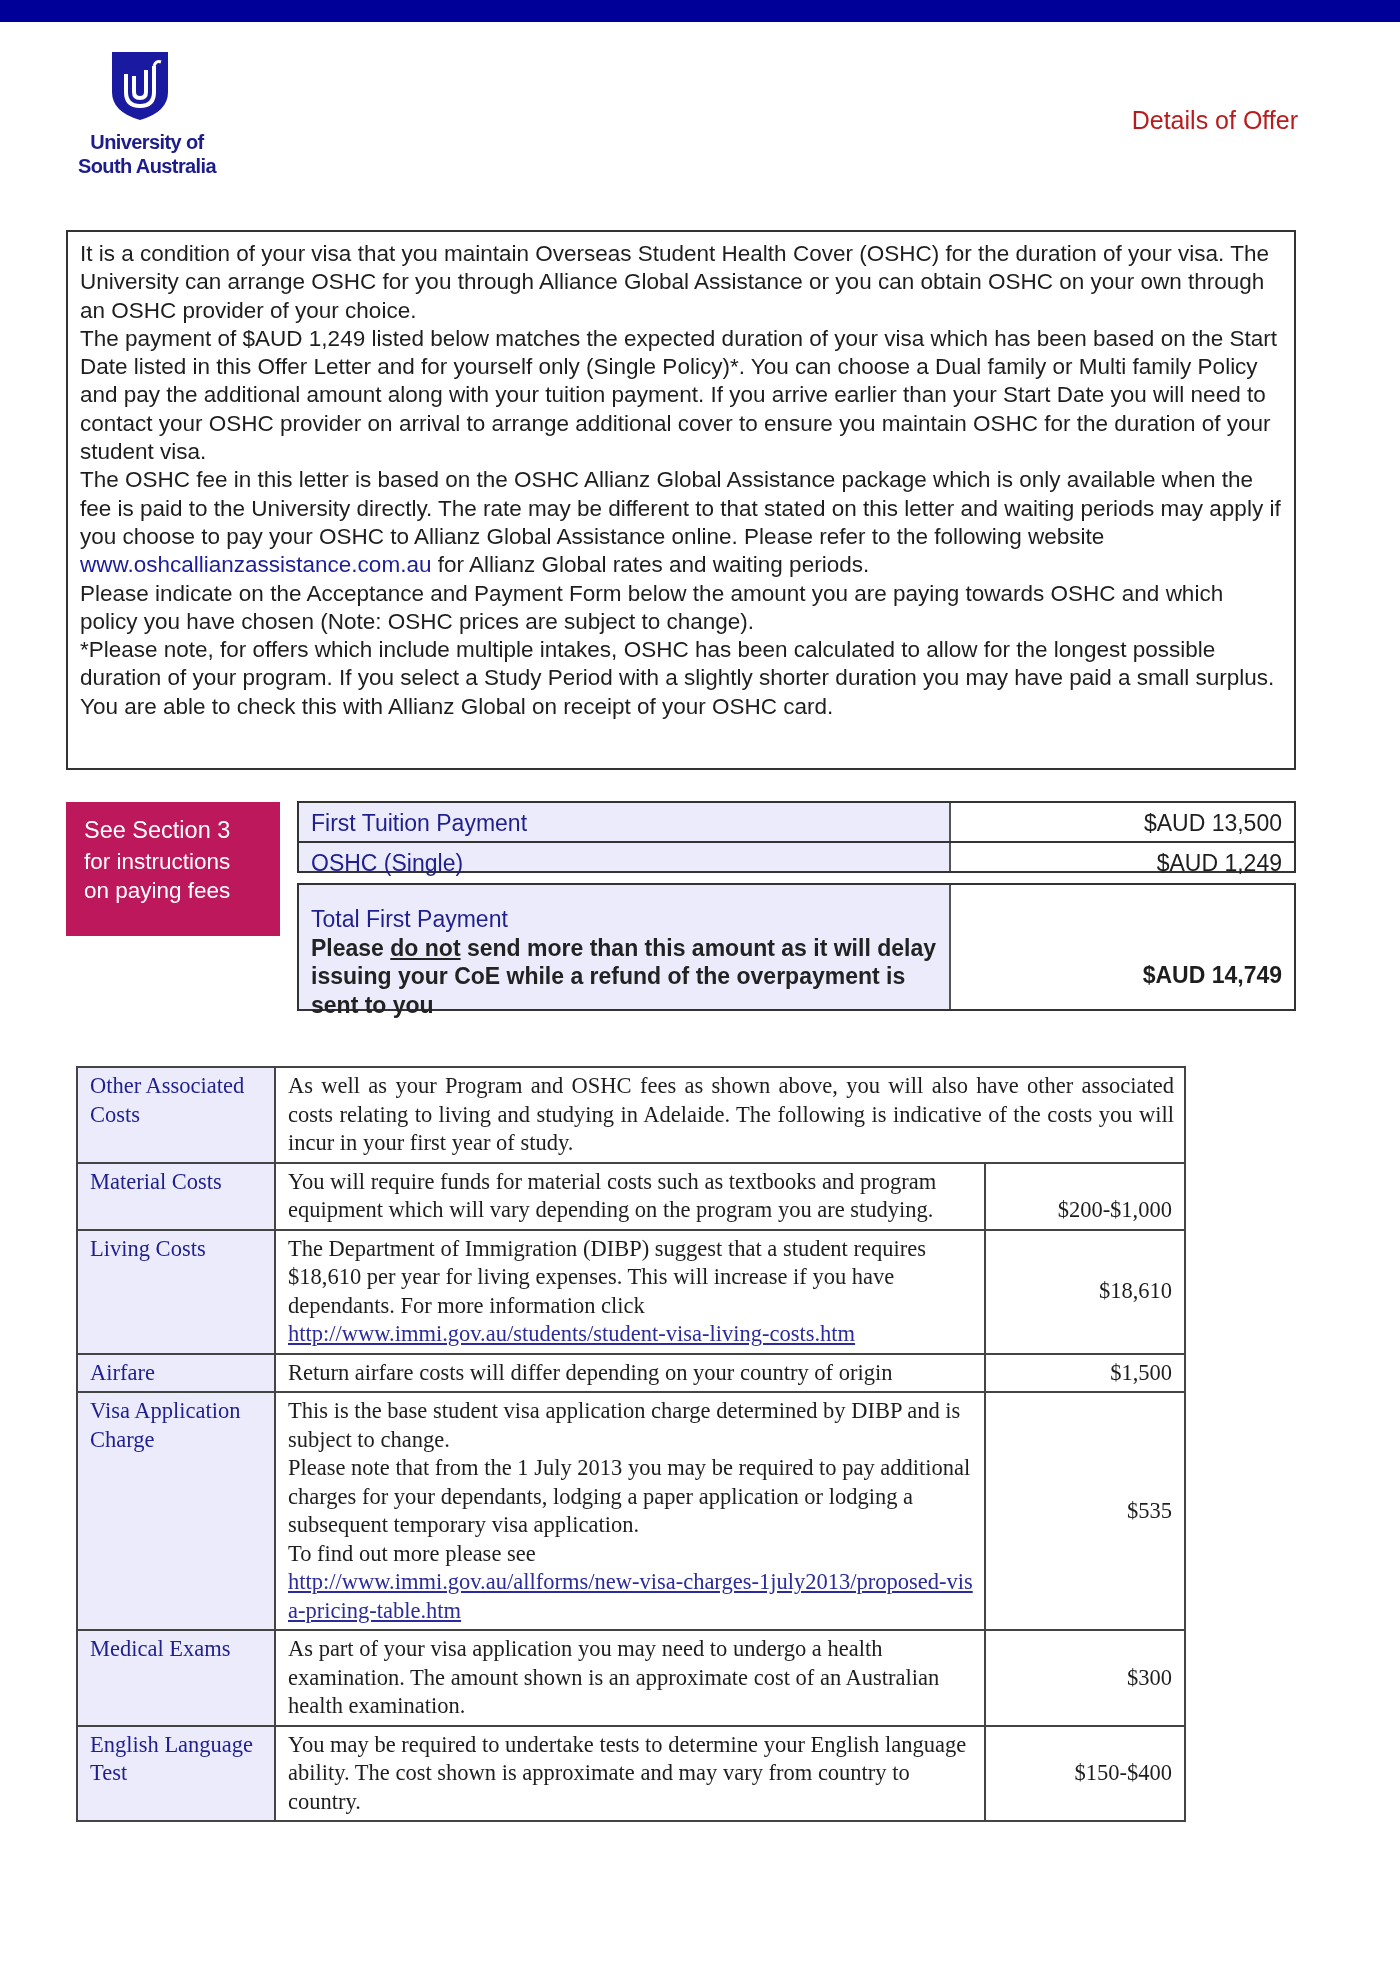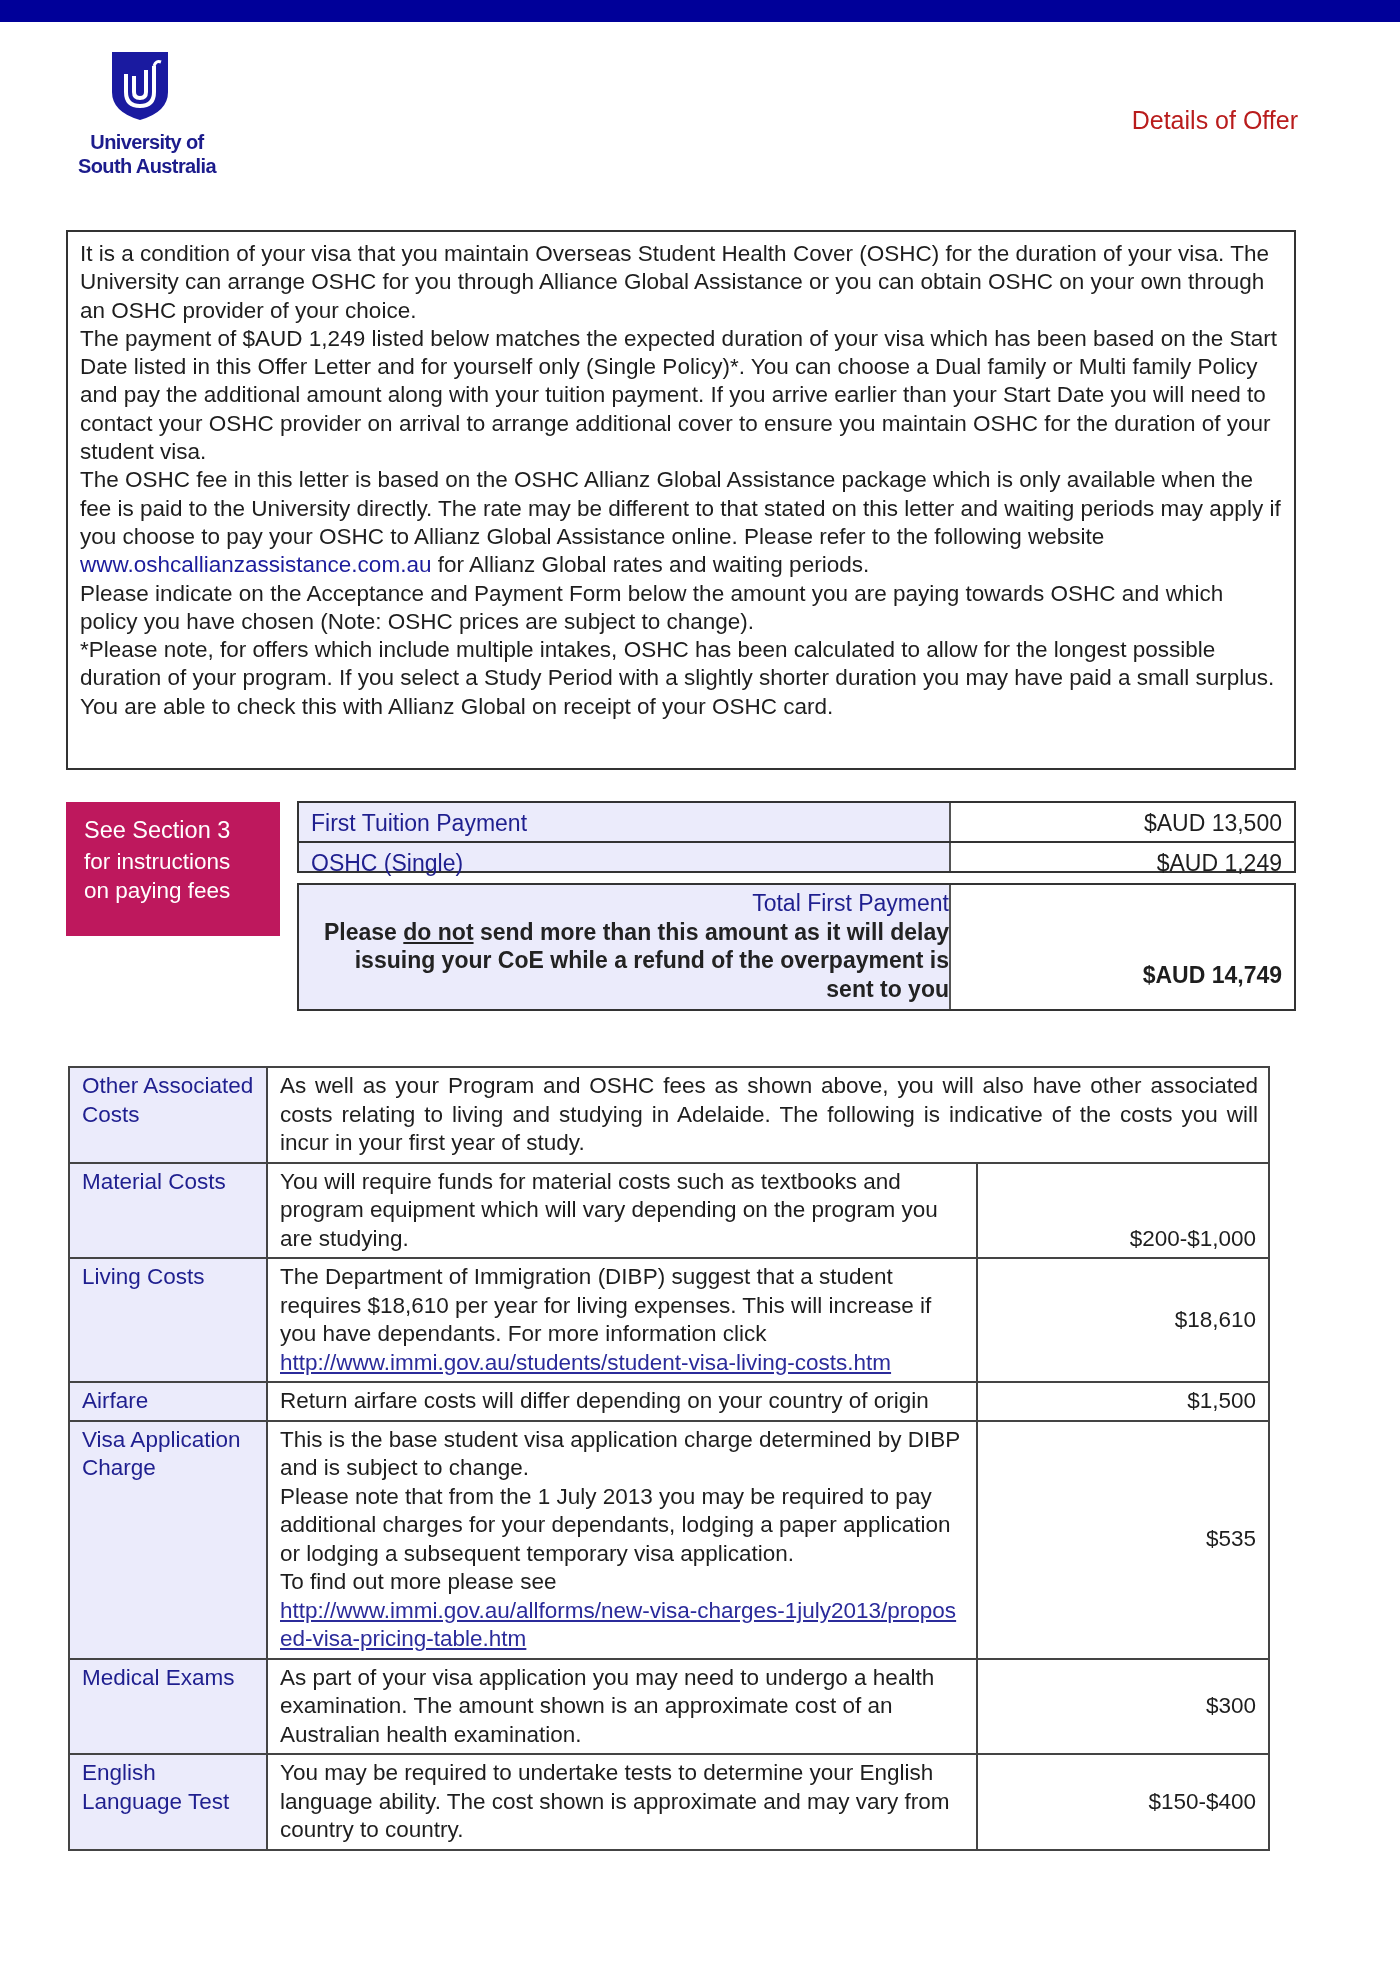--- a/index.html
+++ b/index.html
@@ -21,26 +21,26 @@
   .instr { position:absolute; left:66px; top:802px; width:214px; height:134px; background:#be185d; color:#fff; font-size:22.5px; line-height:29px; padding:14px 0 0 18px; box-sizing:border-box; }
   .instr .l1 { font-size:23.5px; margin-bottom:2px; }
 
   .paytable { position:absolute; left:297px; top:801px; width:999px; }
   .prow { display:flex; border:2px solid #333; box-sizing:border-box; }
   .prow .lbl { width:652px; background:#ebebfb; border-right:2px solid #555; color:#1f1f8f; font-size:23px; padding-left:12px; box-sizing:border-box; }
   .prow .amt { flex:1; text-align:right; font-size:23px; padding-right:12px; color:#1e1e1e; }
   .r1 { height:42px; } .r1 .lbl, .r1 .amt { line-height:40px; }
   .r2 { height:30px; border-top:none; } .r2 .lbl, .r2 .amt { line-height:40px; }
   .r3 { height:128px; margin-top:10px; }
-  .r3 .lbl { padding-top:4px; line-height:28.5px;text-align:right; }
+  .r3 .lbl { padding-top:20px; line-height:28.5px; }
   .r3 .note { color:#222; font-weight:bold; }
   .r3 .note u { text-decoration:underline; }
   .r3 .amt { display:flex; align-items:flex-end; justify-content:flex-end; padding-bottom:20px; font-weight:bold; }
 
-  .costs { position:absolute; left:68px; top:1066px; width:1202px; border-collapse:collapse; }
+  .costs { position:absolute; left:76px; top:1066px; width:1110px; border-collapse:collapse;font-family:Liberation Serif, serif; }
   .costs td { border:2px solid #444; vertical-align:top; font-size:22.5px; line-height:28.5px; padding:4px 10px 4px 12px; }
   .costs td.cat { width:174px; background:#ebebfb; color:#1f1f8f; }
   .costs td.desc { color:#1e1e1e; width:686px; }
   .costs td.val { text-align:right; vertical-align:middle; color:#1e1e1e; padding-right:12px; }
   .costs td.val.bottom { vertical-align:bottom; }
   .justify { text-align:justify; text-align-last:left; }
 </style>
 </head>
 <body>
 

